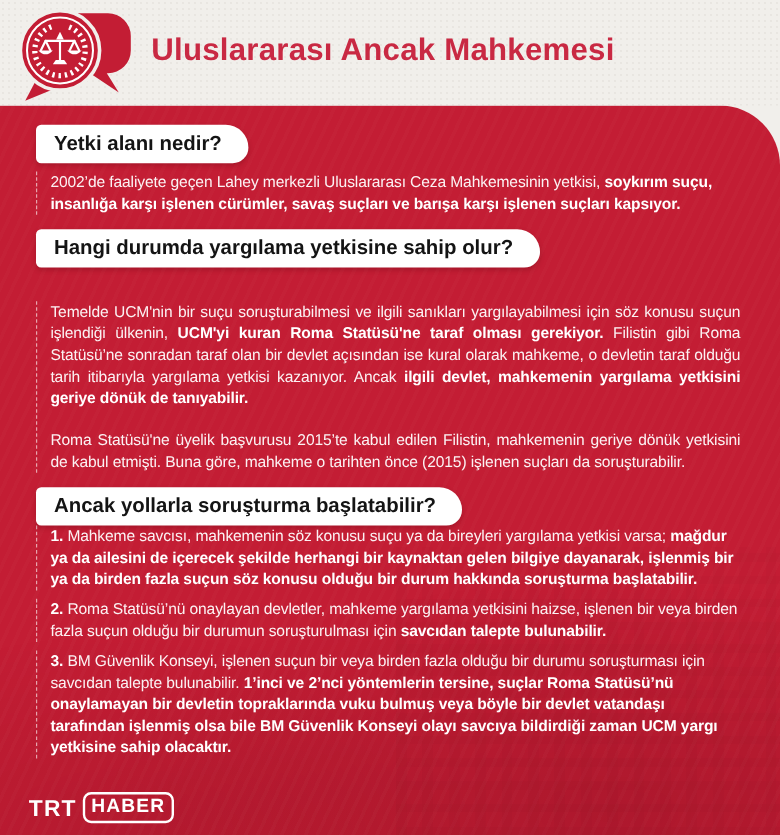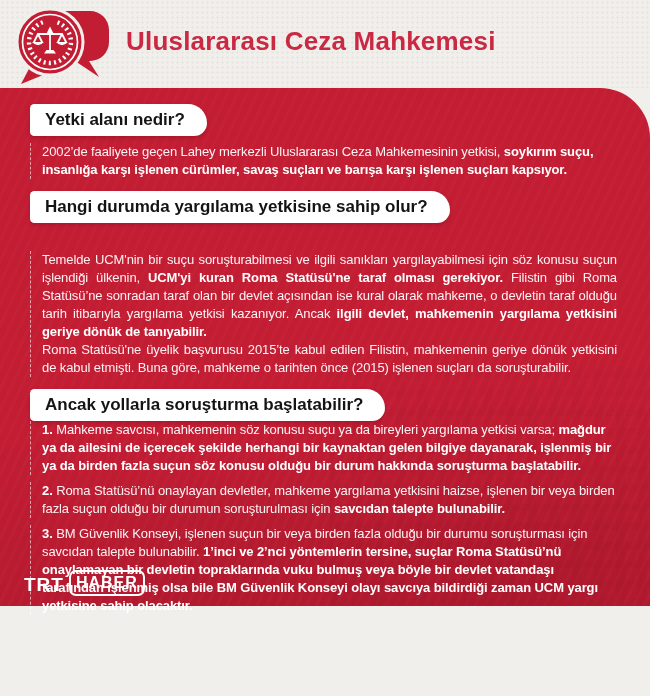--- a/index.html
+++ b/index.html
@@ -14,21 +14,21 @@
     padding-left:13px;background-color:#f1efeb;
     background-image:radial-gradient(rgba(120,110,100,.07) 1px, transparent 1.2px);
     background-size:5px 5px;position:relative;z-index:2;
   }
   .logo{flex:0 0 auto;line-height:0;margin-top:2px;}
   .titles{margin-left:9px;padding-bottom:4px;}
   .title{color:#c92943;font-size:26px;font-weight:700;line-height:1.12;letter-spacing:.2px;}
   .subtitle{color:#403b3a;font-size:24px;font-weight:400;line-height:1.12;margin-top:2px;letter-spacing:.2px;}
   
   .panel{
-    position:relative;height:518px;box-sizing:border-box;
+    position:relative;height:608px;box-sizing:border-box;
     background:#c31d34;border-top-right-radius:50px;
     padding:16px 33px 0 30px;z-index:1;
   }
   .panel::before{
     content:"";position:absolute;inset:0;border-top-right-radius:50px;pointer-events:none;
     background:
       radial-gradient(620px 280px at 78% 97%, rgba(60,0,10,.16), transparent 70%),
       radial-gradient(440px 260px at 16% 102%, rgba(60,0,10,.11), transparent 70%),
       repeating-linear-gradient(115deg, rgba(255,255,255,.018) 0 3px, transparent 3px 9px);
   }
@@ -46,21 +46,21 @@
     padding:7px 22px 8px 15px;border-radius:6px 26px 18px 6px;
     box-shadow:0 2px 4px rgba(80,0,10,.25);
   }
   .para{
     color:rgba(255,255,255,.94);font-size:13px;line-height:18px;letter-spacing:-.1px;
     border-left:1px dashed rgba(255,255,255,.6);
     padding-left:11px;margin:7px 0 12px 0;
   }
   .para .b{font-weight:700;color:#ffffff;}
   .para.justify div{text-align:justify;margin-top:28px;}
-  .para .sub + .sub{margin-top:0;}
+  .para .sub + .sub{margin-top:17px;}
   .item{margin:0 0 7px 0;}
   .qa-block{margin-bottom:2px;}
   
   .trt{
     position:absolute;left:24px;bottom:10px;z-index:4;
     display:flex;align-items:flex-end;gap:5px;
   }
   .trt-text{color:#fff;font-weight:700;font-size:19px;letter-spacing:1px;}
   .haber-badge{
     border:2.5px solid #fff;border-radius:7px;padding:0 5px 1px 5px;
@@ -90,21 +90,21 @@
         <path d="M 24 29 L 20 37 M 24 29 L 28 37"></path>
         <path d="M 48 29 L 44 37 M 48 29 L 52 37"></path>
       </g>
       <path d="M 36 21.5 L 32.8 28 H 39.2 Z" fill="#ffffff"></path>
       <path d="M 18 37 Q 24 43.5 30 37 Z" fill="#ffffff"></path>
       <path d="M 42 37 Q 48 43.5 54 37 Z" fill="#ffffff"></path>
       <path d="M 32.5 45 H 39.5 L 42 48.5 H 30 Z" fill="#ffffff"></path>
     </svg>
   </div>
   <div class="titles">
-    <div class="title">Uluslararası Ceza Mahkemesi</div>
+    <div class="title">Uluslararası Ancak Mahkemesi</div>
   </div>
 </div>
 
 <div class="panel">
 
   <div class="qa qa-block">
     <div class="pill">Yetki alanı nedir?</div>
     <div class="para"><span>2002’de faaliyete geçen Lahey merkezli Uluslararası Ceza Mahkemesinin yetkisi, </span><span class="b">soykırım suçu, insanlığa karşı işlenen cürümler, savaş suçları ve barışa karşı işlenen suçları kapsıyor.</span></div>
   </div>
 

